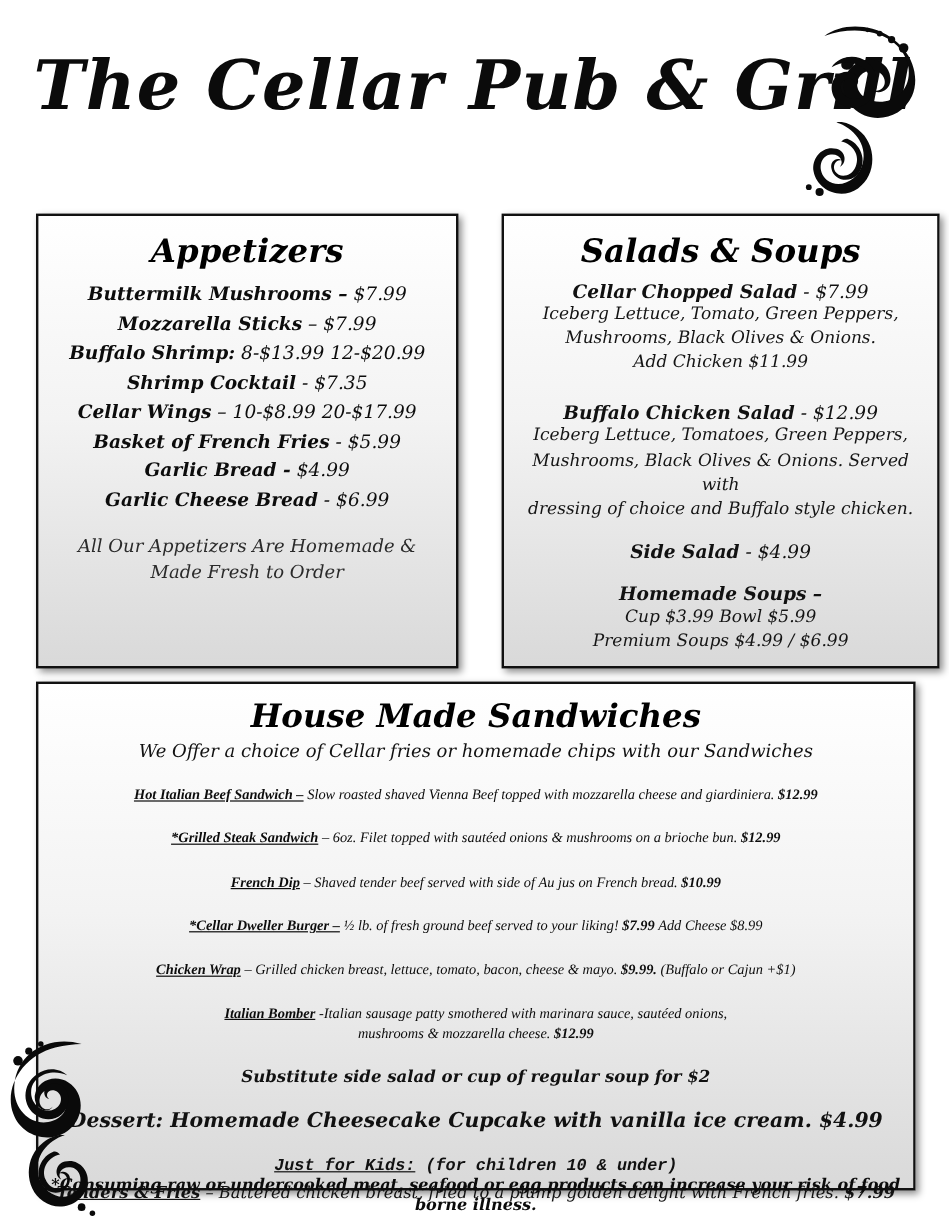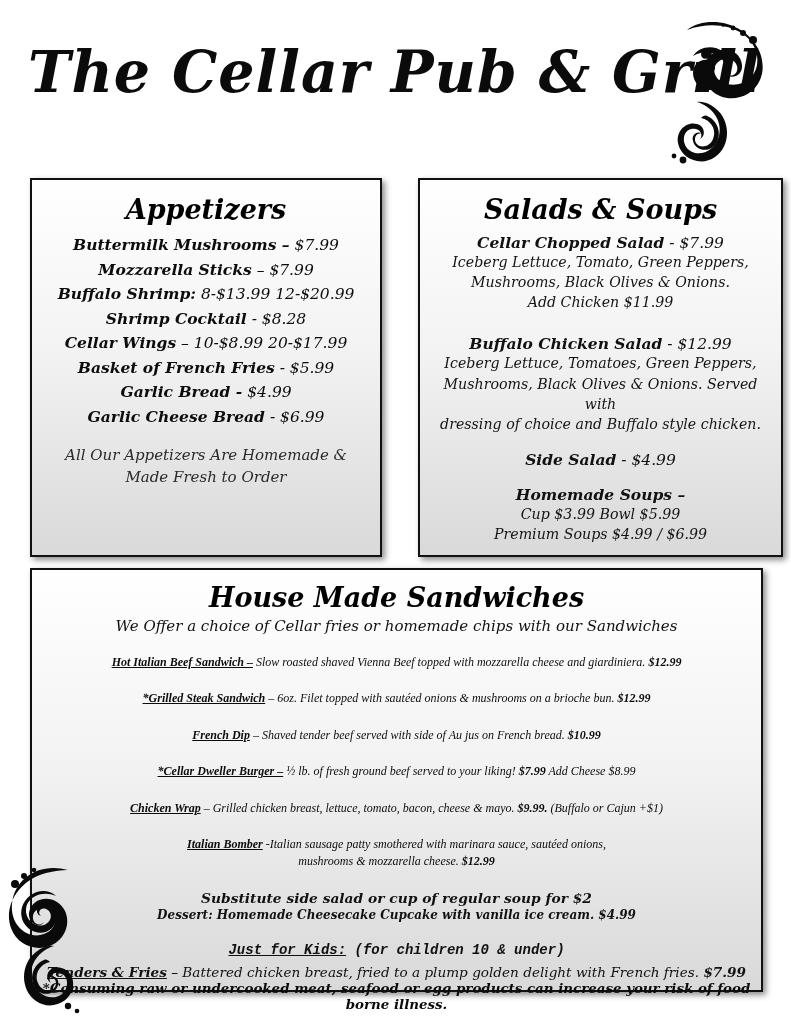--- a/index.html
+++ b/index.html
@@ -176,22 +176,22 @@
     font-family: "DejaVu Serif", serif;
     font-style: italic;
     font-weight: bold;
     font-size: 13.8px;
     margin-top: 4px;
   }
   .sw-dessert {
     font-family: "DejaVu Serif", serif;
     font-style: italic;
     font-weight: bold;
-    font-size: 12px;
-    margin-top: 2px;
+    font-size: 17px;
+    margin-top: 18px;
   }
   .kids-head {
     font-family: Liberation Mono, monospace;
     font-style: italic;
     font-weight: bold;
     font-size: 14px;
     margin-top: 20px;
   }
   .kids-head u { text-decoration: underline; }
   .kids-line {
@@ -252,21 +252,21 @@
       <div class="item-line">
         <span class="nm">Mozzarella Sticks</span>
         <span>– $7.99</span>
       </div>
       <div class="item-line">
         <span class="nm">Buffalo Shrimp:</span>
         <span>8-$13.99   12-$20.99</span>
       </div>
       <div class="item-line">
         <span class="nm">Shrimp Cocktail</span>
-        <span>- $8.28</span>
+        <span>- $7.35</span>
       </div>
       <div class="item-line">
         <span class="nm">Cellar Wings</span>
         <span>– 10-$8.99   20-$17.99</span>
       </div>
       <div class="item-line">
         <span class="nm">Basket of French Fries</span>
         <span>- $5.99</span>
       </div>
       <div class="item-line">

